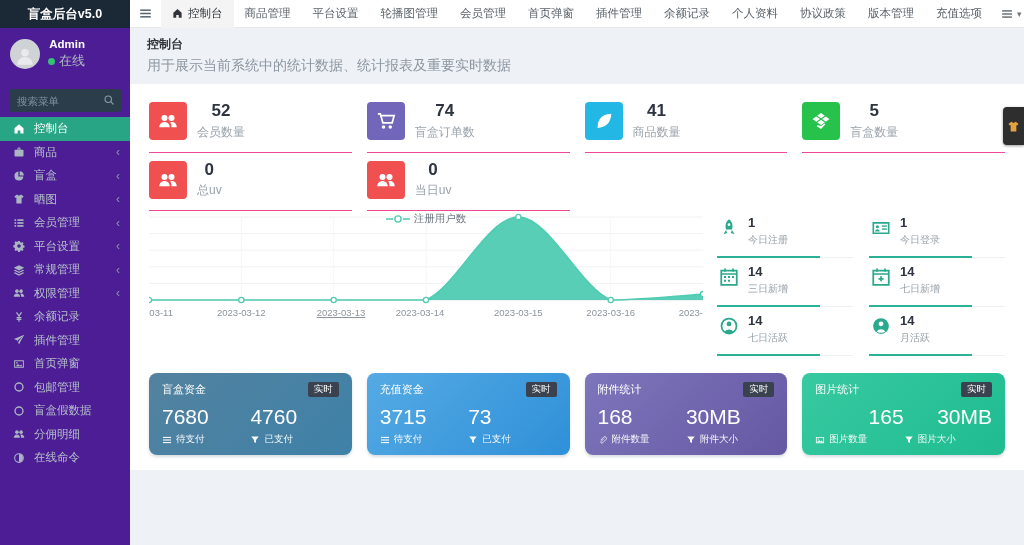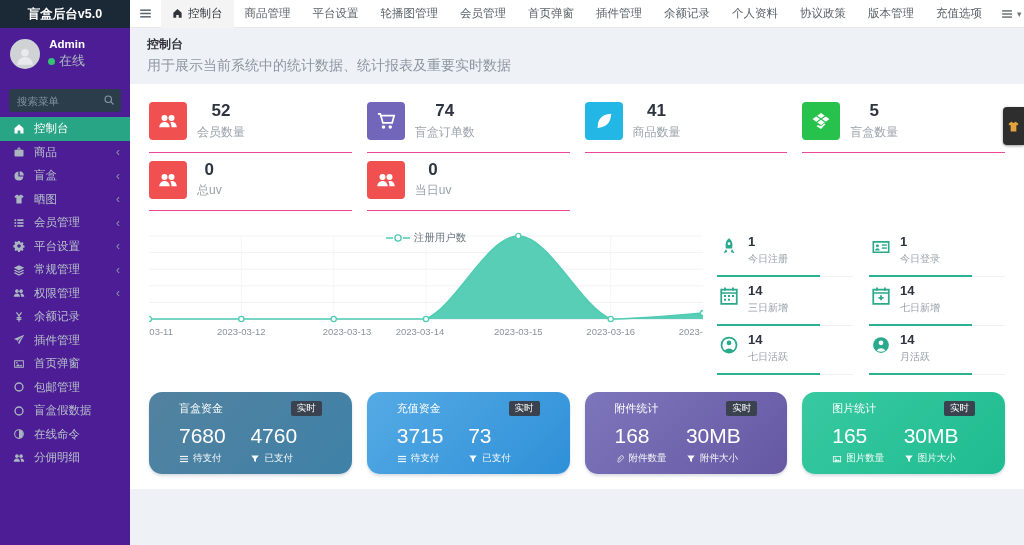--- a/index.html
+++ b/index.html
@@ -56,38 +56,38 @@
   
   .stat-grid { display:grid; grid-template-columns:repeat(4,1fr); column-gap:15px; }
   .stat-card { display:flex; align-items:center; padding:8px 0 11px; border-bottom:1px solid #ec4899;text-align:center; }
   .stat-icon { width:38px; height:38px; border-radius:4px; display:flex; align-items:center; justify-content:center; flex:0 0 38px; }
   .stat-icon .ic { width:20px; height:20px; color:#fff; }
   .stat-meta { margin-left:10px; }
   .stat-value { font-size:17px; font-weight:bold; color:#2e3440; line-height:1.1; }
   .stat-label { font-size:12px; color:#9aa3ab; margin-top:3px; }
 
   
-  .chart-row { display:flex; margin-top:19px; }
+  .chart-row { display:flex; margin-top:0; }
   .chart-box { flex:1; position:relative; height:112px; overflow:hidden; min-width:0; }
   .chart-legend { position:absolute; top:1px; left:0; right:0; display:flex; justify-content:center; align-items:center; z-index:2; cursor:pointer; }
   .chart-legend span { font-size:10.5px; color:#6d7680; margin-left:4px; }
   .chart-svg { position:absolute; left:0; top:0; width:100%; height:94px; }
   .chart-labels { position:absolute; left:0; right:0; top:96px; height:16px; overflow:hidden; }
   .chart-labels span { position:absolute; transform:translateX(-50%); font-size:9.5px; color:#8b949d; white-space:nowrap; }
 
   .mini-grid { width:288px; flex:0 0 288px; margin-left:14px; display:grid; grid-template-columns:1fr 1fr; column-gap:16px; align-content:start; }
   .ministat { position:relative; display:flex; align-items:flex-start; padding:5px 0 10px 2px; border-bottom:1px solid #eef1f4; margin-bottom:2px; }
   .ministat .ic { width:20px; height:20px; color:#2aa98c; margin-right:9px; margin-top:2px; flex:0 0 20px; }
   .ministat .uline { position:absolute; left:0; bottom:-1px; height:2px; width:76%; background:#2bb296; }
   .ms-value { font-size:13px; font-weight:bold; color:#2e3440; line-height:1.15; }
   .ms-label { font-size:10px; color:#98a1a9; margin-top:2px; white-space:nowrap; }
 
   
   .cards-grid { display:grid; grid-template-columns:repeat(4,1fr); column-gap:15px; margin-top:15px; }
-  .gcard { height:82px; border-radius:13px; padding:9px 30px; color:#fff; position:relative; box-shadow:0 2px 3px rgba(40,60,90,.18); }
+  .gcard { height:82px; border-radius:8px; padding:9px 13px; color:#fff; position:relative; box-shadow:0 2px 3px rgba(40,60,90,.18); }
   .gcard-head { display:flex; justify-content:space-between; align-items:center; }
   .gcard-title { font-size:11px; }
   .gcard-badge { background:#39424e; font-size:9.5px; padding:1px 6px; border-radius:2px; }
   .gcard-body { display:flex; margin-top:8px; }
   .gcard-col { width:50%; }
   .gcard-value { font-size:21px; line-height:1.1; }
   .gcard-sub { font-size:9.5px; margin-top:5px; display:flex; align-items:center; opacity:.95; }
   .gcard-sub .ic { width:10px; height:10px; margin-right:4px; }
 
   .below { flex:1; background:#eef1f5; }
@@ -222,33 +222,33 @@
           <span class="mi-label">包邮管理</span>
         </a>
         <a class="menu-item">
           <svg class="ic" viewBox="0 0 16 16" fill="currentColor">
             <circle cx="8" cy="8" r="5.3" fill="none" stroke="currentColor" stroke-width="1.8"></circle>
           </svg>
           <span class="mi-label">盲盒假数据</span>
         </a>
         <a class="menu-item">
           <svg class="ic" viewBox="0 0 16 16" fill="currentColor">
-            <circle cx="8" cy="8" r="5.8" fill="none" stroke="currentColor" stroke-width="1.4"></circle>
-            <path d="M8 2.8a5.2 5.2 0 0 1 0 10.4Z"></path>
-          </svg>
-          <span class="mi-label">在线命令</span>
-        </a>
-        <a class="menu-item">
-          <svg class="ic" viewBox="0 0 16 16" fill="currentColor">
             <circle cx="5.2" cy="5.5" r="2.4"></circle>
             <circle cx="10.8" cy="5.5" r="2.4"></circle>
             <path d="M1 13c0-2.4 1.9-4.2 4.2-4.2S9.4 10.6 9.4 13Z"></path>
             <path d="M9.8 9c.5-.1 1-.2 1.5-.2 2.1 0 3.7 1.8 3.7 4.2h-4.2c0-1.6-.4-3-1-4Z"></path>
           </svg>
           <span class="mi-label">分佣明细</span>
+        </a>
+        <a class="menu-item">
+          <svg class="ic" viewBox="0 0 16 16" fill="currentColor">
+            <circle cx="8" cy="8" r="5.8" fill="none" stroke="currentColor" stroke-width="1.4"></circle>
+            <path d="M8 2.8a5.2 5.2 0 0 1 0 10.4Z"></path>
+          </svg>
+          <span class="mi-label">在线命令</span>
         </a>
       </nav>
   </aside>
 
   <div class="main">
     <header class="topbar">
       <span class="hamburger">
         <svg class="ic" viewBox="0 0 16 16" fill="currentColor">
           <rect x="1.5" y="3" width="13" height="1.8"></rect>
             <rect x="1.5" y="7.1" width="13" height="1.8"></rect>
@@ -422,21 +422,21 @@
               <circle cx="92.3" cy="89.0" r="2.6" fill="#fff" stroke="#50ccb2" stroke-width="1.3"></circle>
               <circle cx="184.7" cy="89.0" r="2.6" fill="#fff" stroke="#50ccb2" stroke-width="1.3"></circle>
               <circle cx="277.0" cy="89.0" r="2.6" fill="#fff" stroke="#50ccb2" stroke-width="1.3"></circle>
               <circle cx="369.3" cy="6.0" r="2.6" fill="#fff" stroke="#50ccb2" stroke-width="1.3"></circle>
               <circle cx="461.7" cy="89.0" r="2.6" fill="#fff" stroke="#50ccb2" stroke-width="1.3"></circle>
               <circle cx="554.0" cy="83.1" r="2.6" fill="#fff" stroke="#50ccb2" stroke-width="1.3"></circle>
             </svg>
           <div class="chart-labels" id="chart-labels">
               <span style="left: 0px;">2023-03-11</span>
               <span style="left: 92.3333px;">2023-03-12</span>
-              <span style="left: 198px;">2023-03-13</span>
+              <span style="left: 192px; text-decoration: underline;">2023-03-13</span>
               <span style="left: 271px;">2023-03-14</span>
               <span style="left: 369.333px;">2023-03-15</span>
               <span style="left: 461.667px;">2023-03-16</span>
               <span style="left: 554px;">2023-03-17</span>
             </div>
         </div>
         <div class="mini-grid" id="mini-grid">
             <div class="ministat">
               <svg class="ic" viewBox="0 0 16 16" fill="currentColor">
                 <path d="M8 1c2.6 1.8 3.3 5 2.4 8.2H5.6C4.7 6 5.4 2.8 8 1Z"></path>
@@ -596,21 +596,21 @@
         <div class="gcard-value">30MB</div>
         <div class="gcard-sub">
                   <svg class="ic" viewBox="0 0 16 16" fill="currentColor">
                     <path d="M2 2.5h12L9.6 8v4.8L6.4 11V8Z"></path>
                   </svg>
                   <span>附件大小</span>
                 </div>
       </div>
             </div>
           </div>
-          <div class="gcard" style="background: linear-gradient(135deg, rgb(56, 201, 161), rgb(31, 188, 144));">
+          <div class="gcard" style="background: linear-gradient(135deg, rgb(56, 201, 161), rgb(31, 188, 144)); text-align: right;">
             <div class="gcard-head">
       <span class="gcard-title">图片统计</span>
       <span class="gcard-badge">实时</span>
     </div>
     <div class="gcard-body">
               <div class="gcard-col">
         <div class="gcard-value">165</div>
         <div class="gcard-sub">
                   <svg class="ic" viewBox="0 0 16 16" fill="currentColor">
                     <path d="M1.5 3h13v10h-13V3Zm1.3 1.3v7.4h10.4V4.3H2.8Z"></path>

